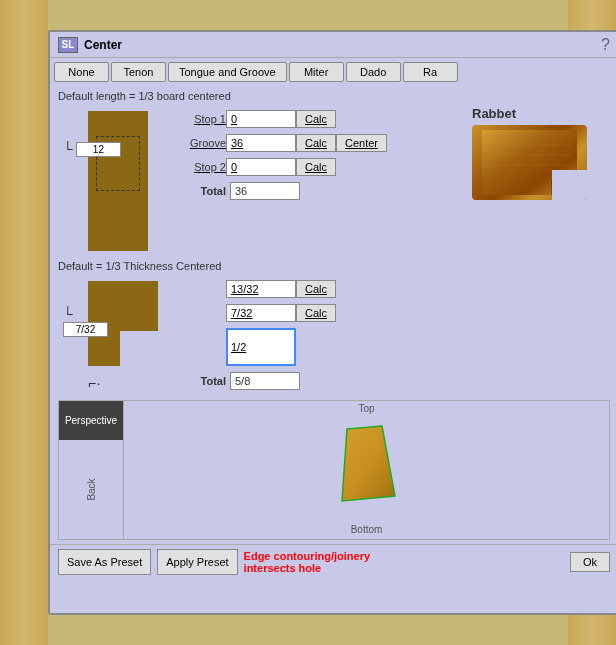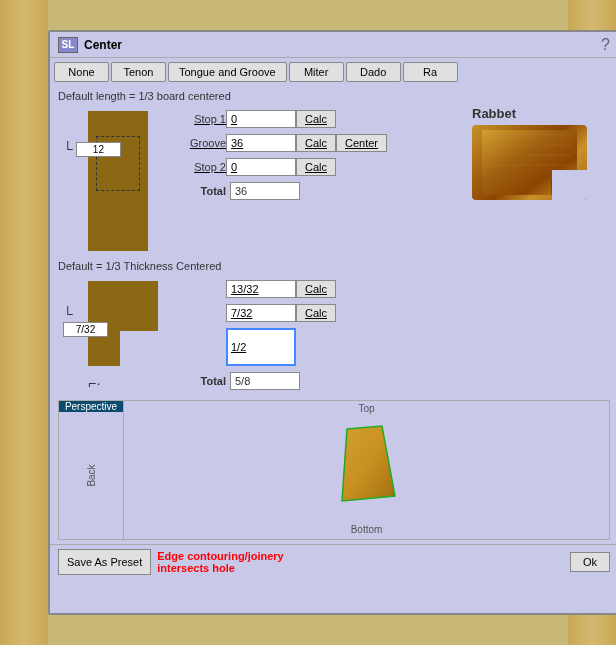--- a/index.html
+++ b/index.html
@@ -283,24 +283,24 @@
     }
 
     .perspective-panel {
       width: 65px;
       border-right: 1px solid #aaa;
       display: flex;
       flex-direction: column;
     }
 
     .perspective-label {
-      background: #0c4a6e;
+      background: #404040;
       color: white;
       font-size: 10px;
-      padding: 0 4px;
+      padding: 14px 4px;
       text-align: center;
     }
 
     .back-label-container {
       flex: 1;
       display: flex;
       align-items: center;
       justify-content: center;
     }
 
@@ -543,19 +543,20 @@
             <polygon points="20,8 55,5 68,75 15,80" fill="url(#boardGrad)" stroke="#22aa22" stroke-width="1.5"></polygon>
           </svg>
         </div>
         <span class="bottom-label">Bottom</span>
       </div>
     </div>
   </div>
 
   <div class="status-bar">
     <button class="preset-btn">Save As Preset</button>
+    <button class="preset-btn">Apply Preset</button>
     <div class="error-text">
       <span>Edge contouring/joinery</span><br>
       <span>intersects hole</span>
     </div>
     <button class="ok-btn">Ok</button>
   </div>
 </div>
 
 </body></html>

